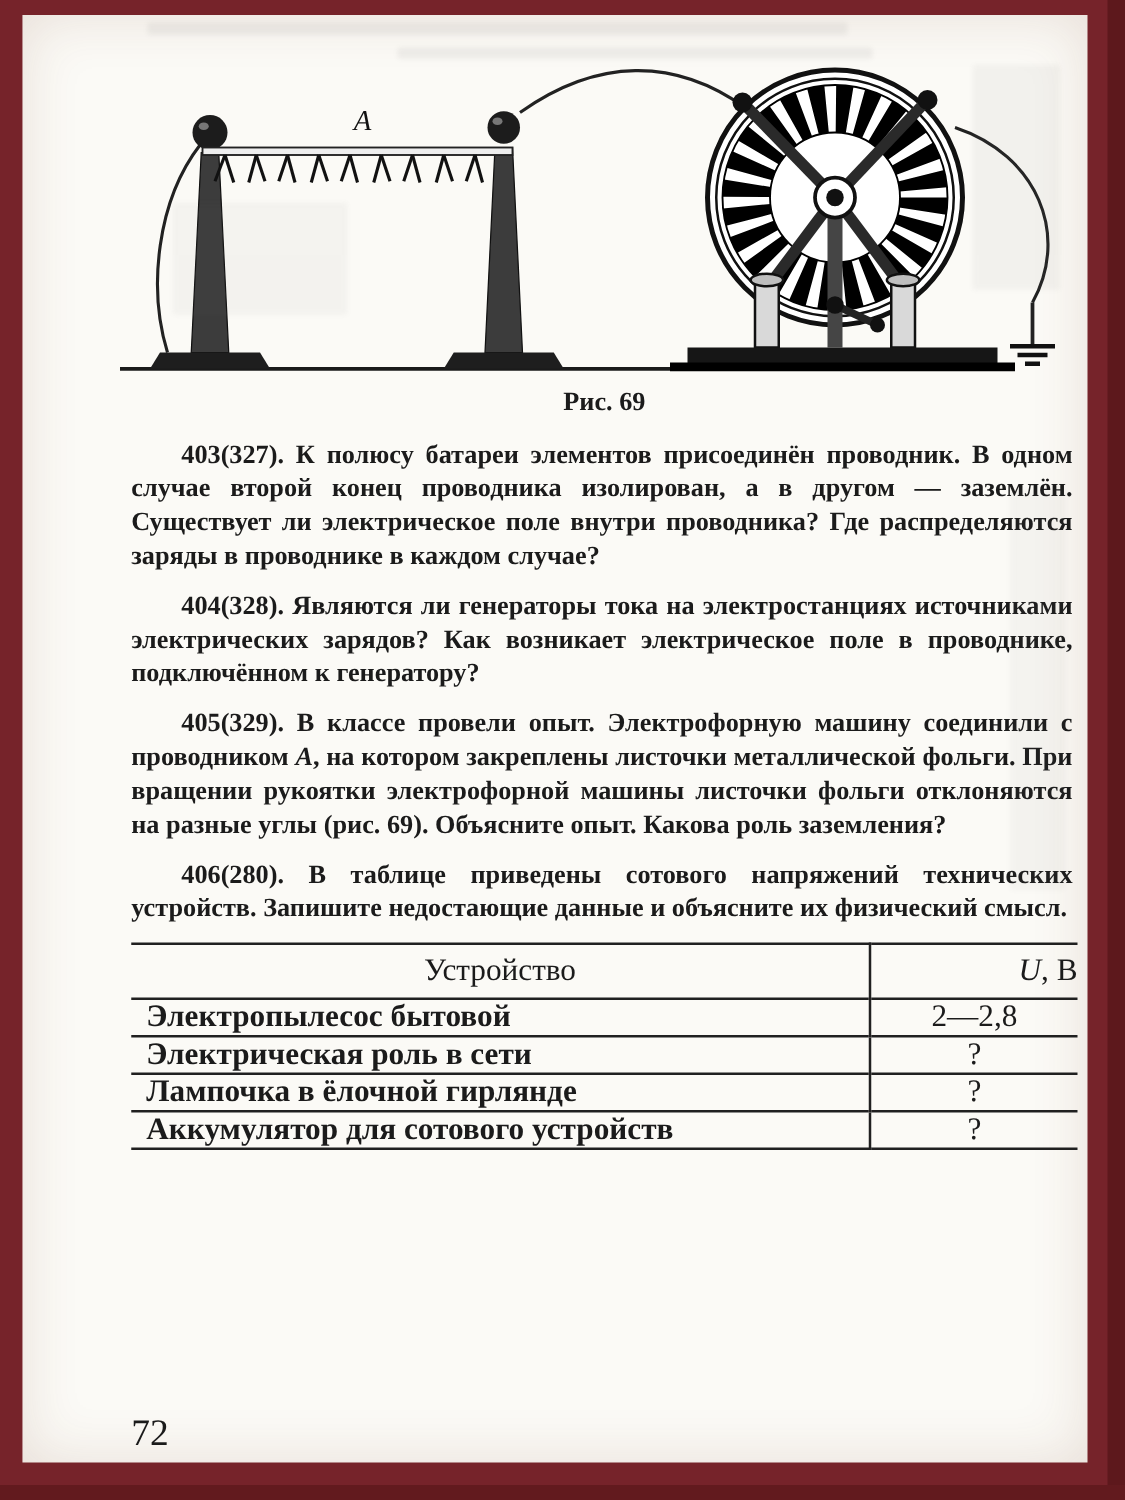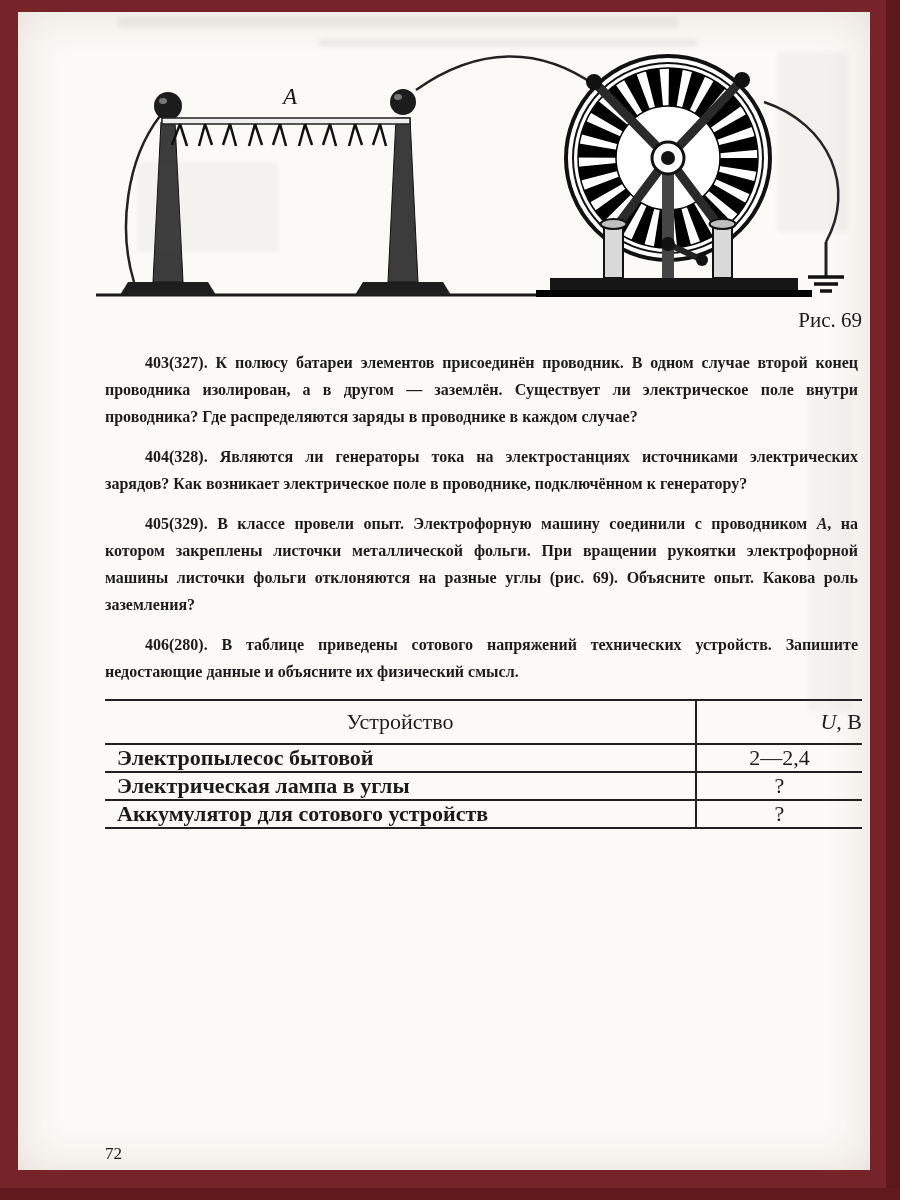--- a/index.html
+++ b/index.html
@@ -23,53 +23,53 @@
     box-shadow: inset 0 0 46px rgba(110,55,35,.14);
     overflow: hidden;
   }
 
   
   .bleed { position:absolute; background:#6f6f6f; opacity:.09; filter: blur(2px); border-radius:2px; }
 
   .fig { margin: 18px 0 0 50px; width: 780px; }
   .caption {
     width: 757px; margin: 2px 0 0 87px;
-    text-align: right; font-weight: normal; font-size: 21px;
+    text-align: center; font-weight: bold; font-size: 21px;
   }
 
   .textcol { width: 757px; margin: 16px 0 0 87px; }
   .prob {
     margin: 0 4px 13px 0;
-    font-size: 16px; line-height: 27px;
+    font-size: 21px; line-height: 27px;
     font-weight: bold;
     text-align: justify;
     text-indent: 40px;
   }
   .prob .num { white-space: nowrap; }
   .prob .var { font-style: italic; }
 
   table.vtable {
     margin: 14px 0 0 87px;
     border-collapse: collapse;
     width: 757px;
-    font-size: 22px;
+    font-size: 25px;
   }
   .vtable th, .vtable td { border-top: 2px solid #202020; padding: 0; }
   .vtable tbody tr:last-child td { border-bottom: 2px solid #202020; }
   .vtable th:first-child, .vtable td:first-child { border-right: 2px solid #202020; }
   .vtable th { font-weight: normal; height: 44px; text-align: center; }
   .vtable td { height: 23px; }
   .vtable td.device { font-weight: bold; text-align: left; padding-left: 12px; }
   .vtable td.value { text-align: center; }
   .vtable .col-voltage { width: 166px; text-align: right; }
   .vtable i { font-style: italic; }
 
   .pagenum {
     position: absolute; left: 87px; bottom: 6px;
-    font-size: 17px;
+    font-size: 30px;
   }
 </style>
 </head>
 <body>
 
 <div class="edge-right"></div>
 <div class="edge-bottom"></div>
 
 <div class="page">
 
@@ -178,24 +178,28 @@
   <table class="vtable">
     <thead>
       <tr>
         <th>Устройство</th>
         <th class="col-voltage"><i>U</i><span>, В</span></th>
       </tr>
     </thead>
     <tbody>
       <tr>
         <td class="device">Электропылесос бытовой</td>
-        <td class="value col-voltage">2—2,4</td>
-      </tr>
-      <tr>
-        <td class="device">Электрическая лампа в углы</td>
+        <td class="value col-voltage">2—2,8</td>
+      </tr>
+      <tr>
+        <td class="device">Электрическая роль в сети</td>
+        <td class="value col-voltage">?</td>
+      </tr>
+      <tr>
+        <td class="device">Лампочка в ёлочной гирлянде</td>
         <td class="value col-voltage">?</td>
       </tr>
       <tr>
         <td class="device">Аккумулятор для сотового устройств</td>
         <td class="value col-voltage">?</td>
       </tr>
     </tbody>
   </table>
 
   <div class="pagenum">72</div>

